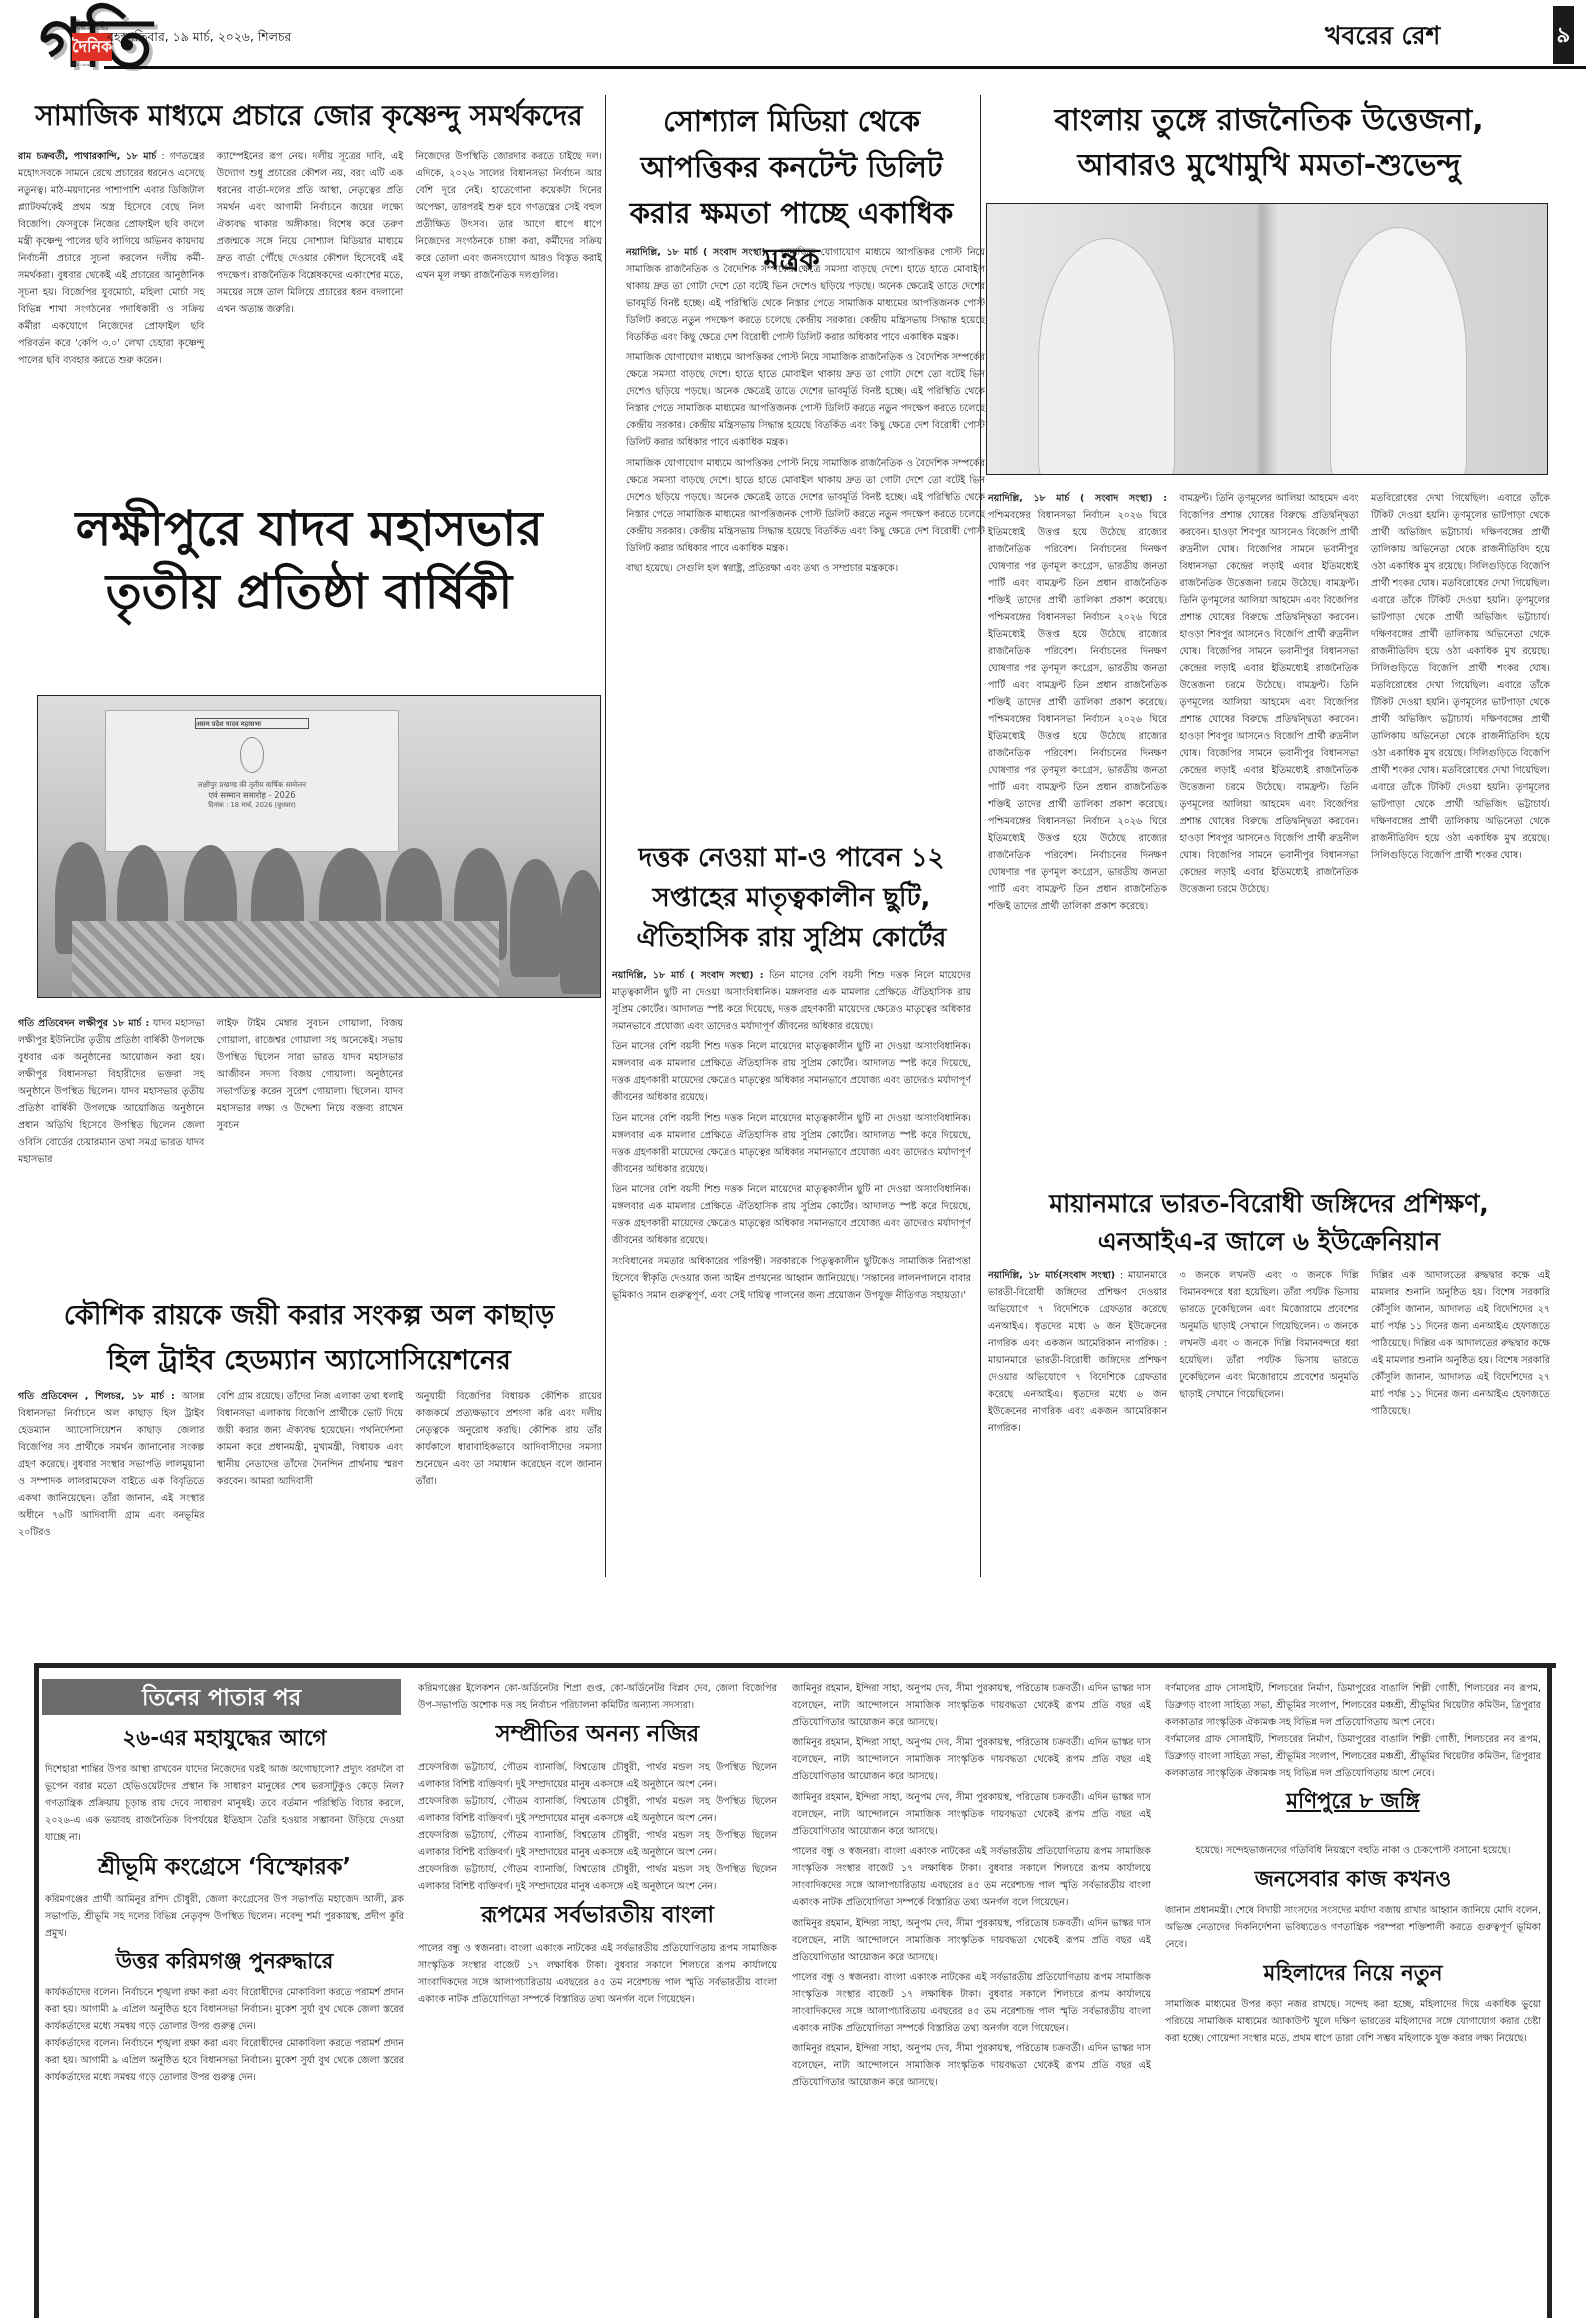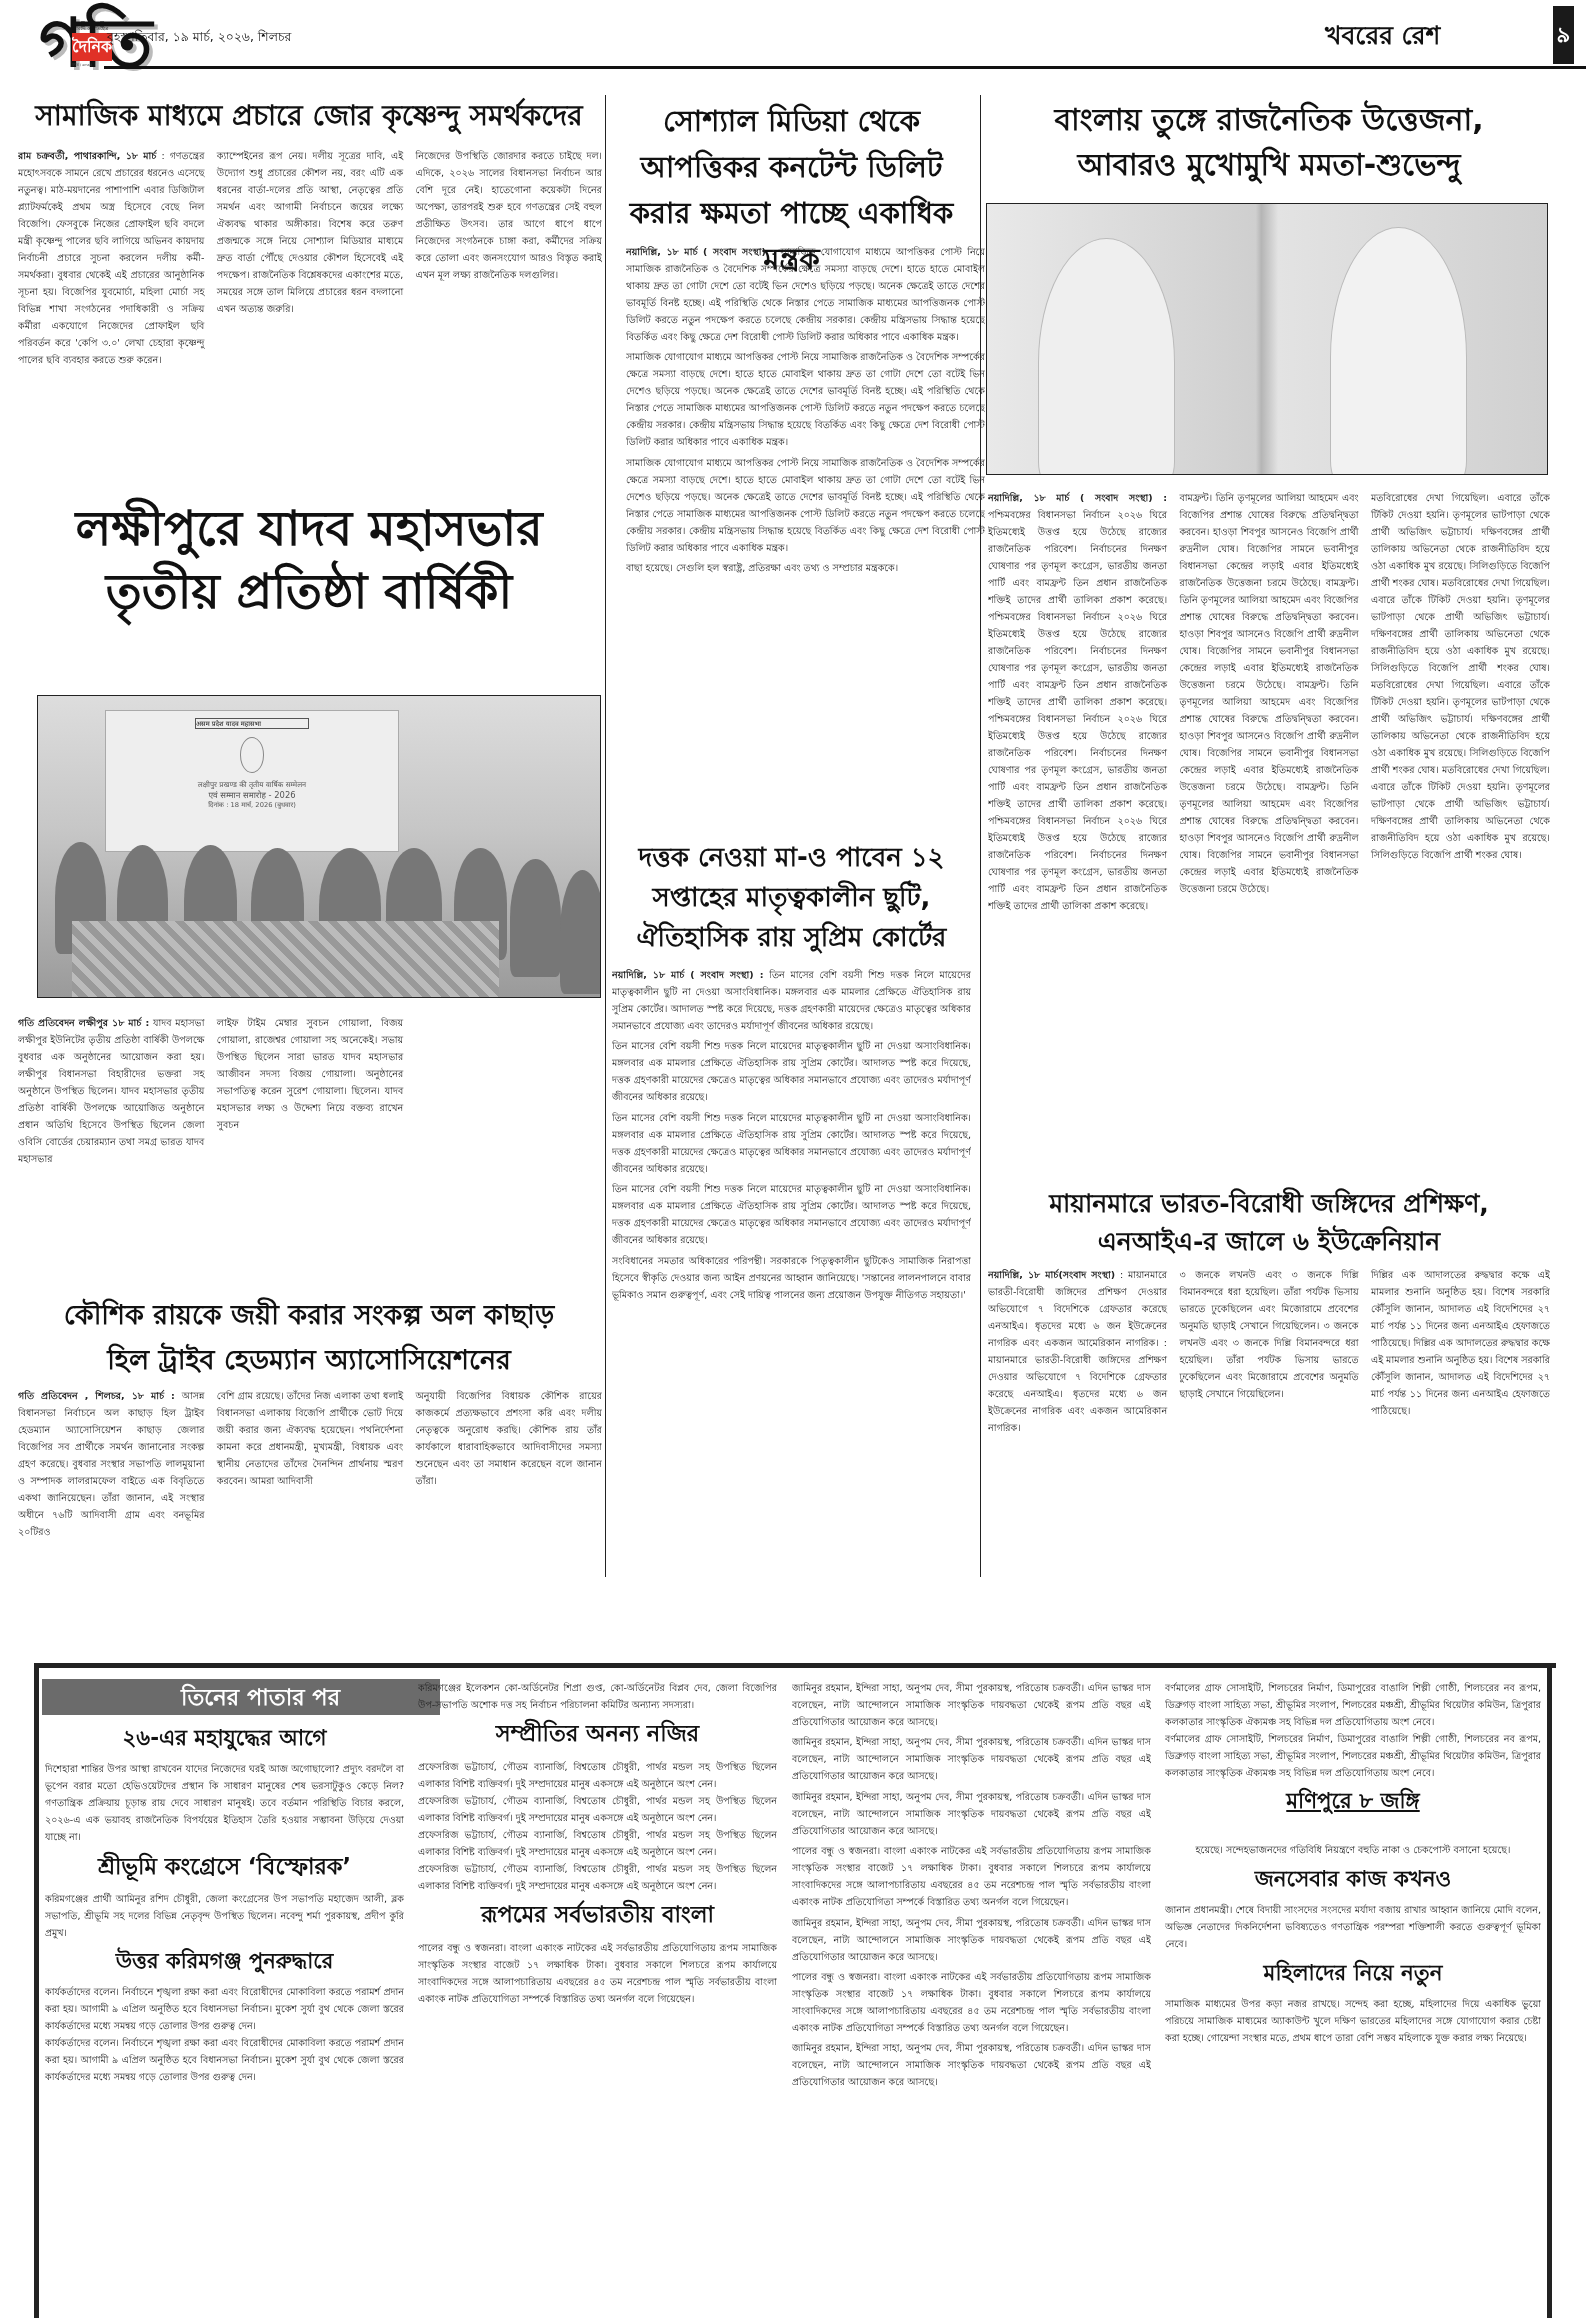--- a/index.html
+++ b/index.html
@@ -10,21 +10,21 @@
   .rule-top{left:104px;top:66px;width:1482px;height:2.8px;background:#111;}
   .section-name{left:1325px;top:15.7px;font-size:25px;font-weight:bold;font-family:"DejaVu Sans",sans-serif;}
   .page-no{left:1553px;top:5.6px;width:21px;height:58px;background:#1a1a1a;color:#fff;font-size:21.3px;font-weight:bold;text-align:center;line-height:58px;font-family:"DejaVu Sans",sans-serif;}
   .hl{font-family:"DejaVu Sans",sans-serif;font-weight:bold;color:#111;text-align:center;line-height:1.15;}
   .body{font-size:9.5px;line-height:17px;text-align:justify;color:#222;font-family:"DejaVu Sans",sans-serif;}
   .cols3{display:grid;grid-template-columns:1fr 1fr 1fr;column-gap:12.4px;}
   .photo{background:linear-gradient(180deg,#ddd 0%,#c6c6c6 45%,#9a9a9a 100%);border:1.7px solid #222;box-sizing:border-box;overflow:hidden;}
   .photo .banner{position:absolute;background:#eee;border:0.6px solid #aaa;}
   .figure{position:absolute;border-radius:50% 50% 10% 10%;background:#777;}
   .rule{background:#222;}
-  .greybar{background:#6b6b6b;color:#fff;text-align:center;font-family:"DejaVu Sans",sans-serif;font-weight:bold;padding-left:39px;}
+  .greybar{background:#6b6b6b;color:#fff;text-align:center;font-family:"DejaVu Sans",sans-serif;font-weight:bold;}
   .byline{font-weight:bold;}
   .sub{font-family:"DejaVu Sans",sans-serif;font-weight:bold;text-align:center;color:#111;}
   p{margin:0 0 3.4px 0;}
 </style>
 </head>
 <body>
 
 <div class="abs masthead-logo">গতি</div>
 <div class="abs" style="left:72px;top:26px;width:37px;height:51px;">
   <div class="abs" style="left:0;top:0;width:37px;font-size:4.5px;white-space:nowrap;overflow:hidden;font-family:'DejaVu Sans',sans-serif;">সৌরভে ও ঐতিহ্যের ৬১ বছর</div>

